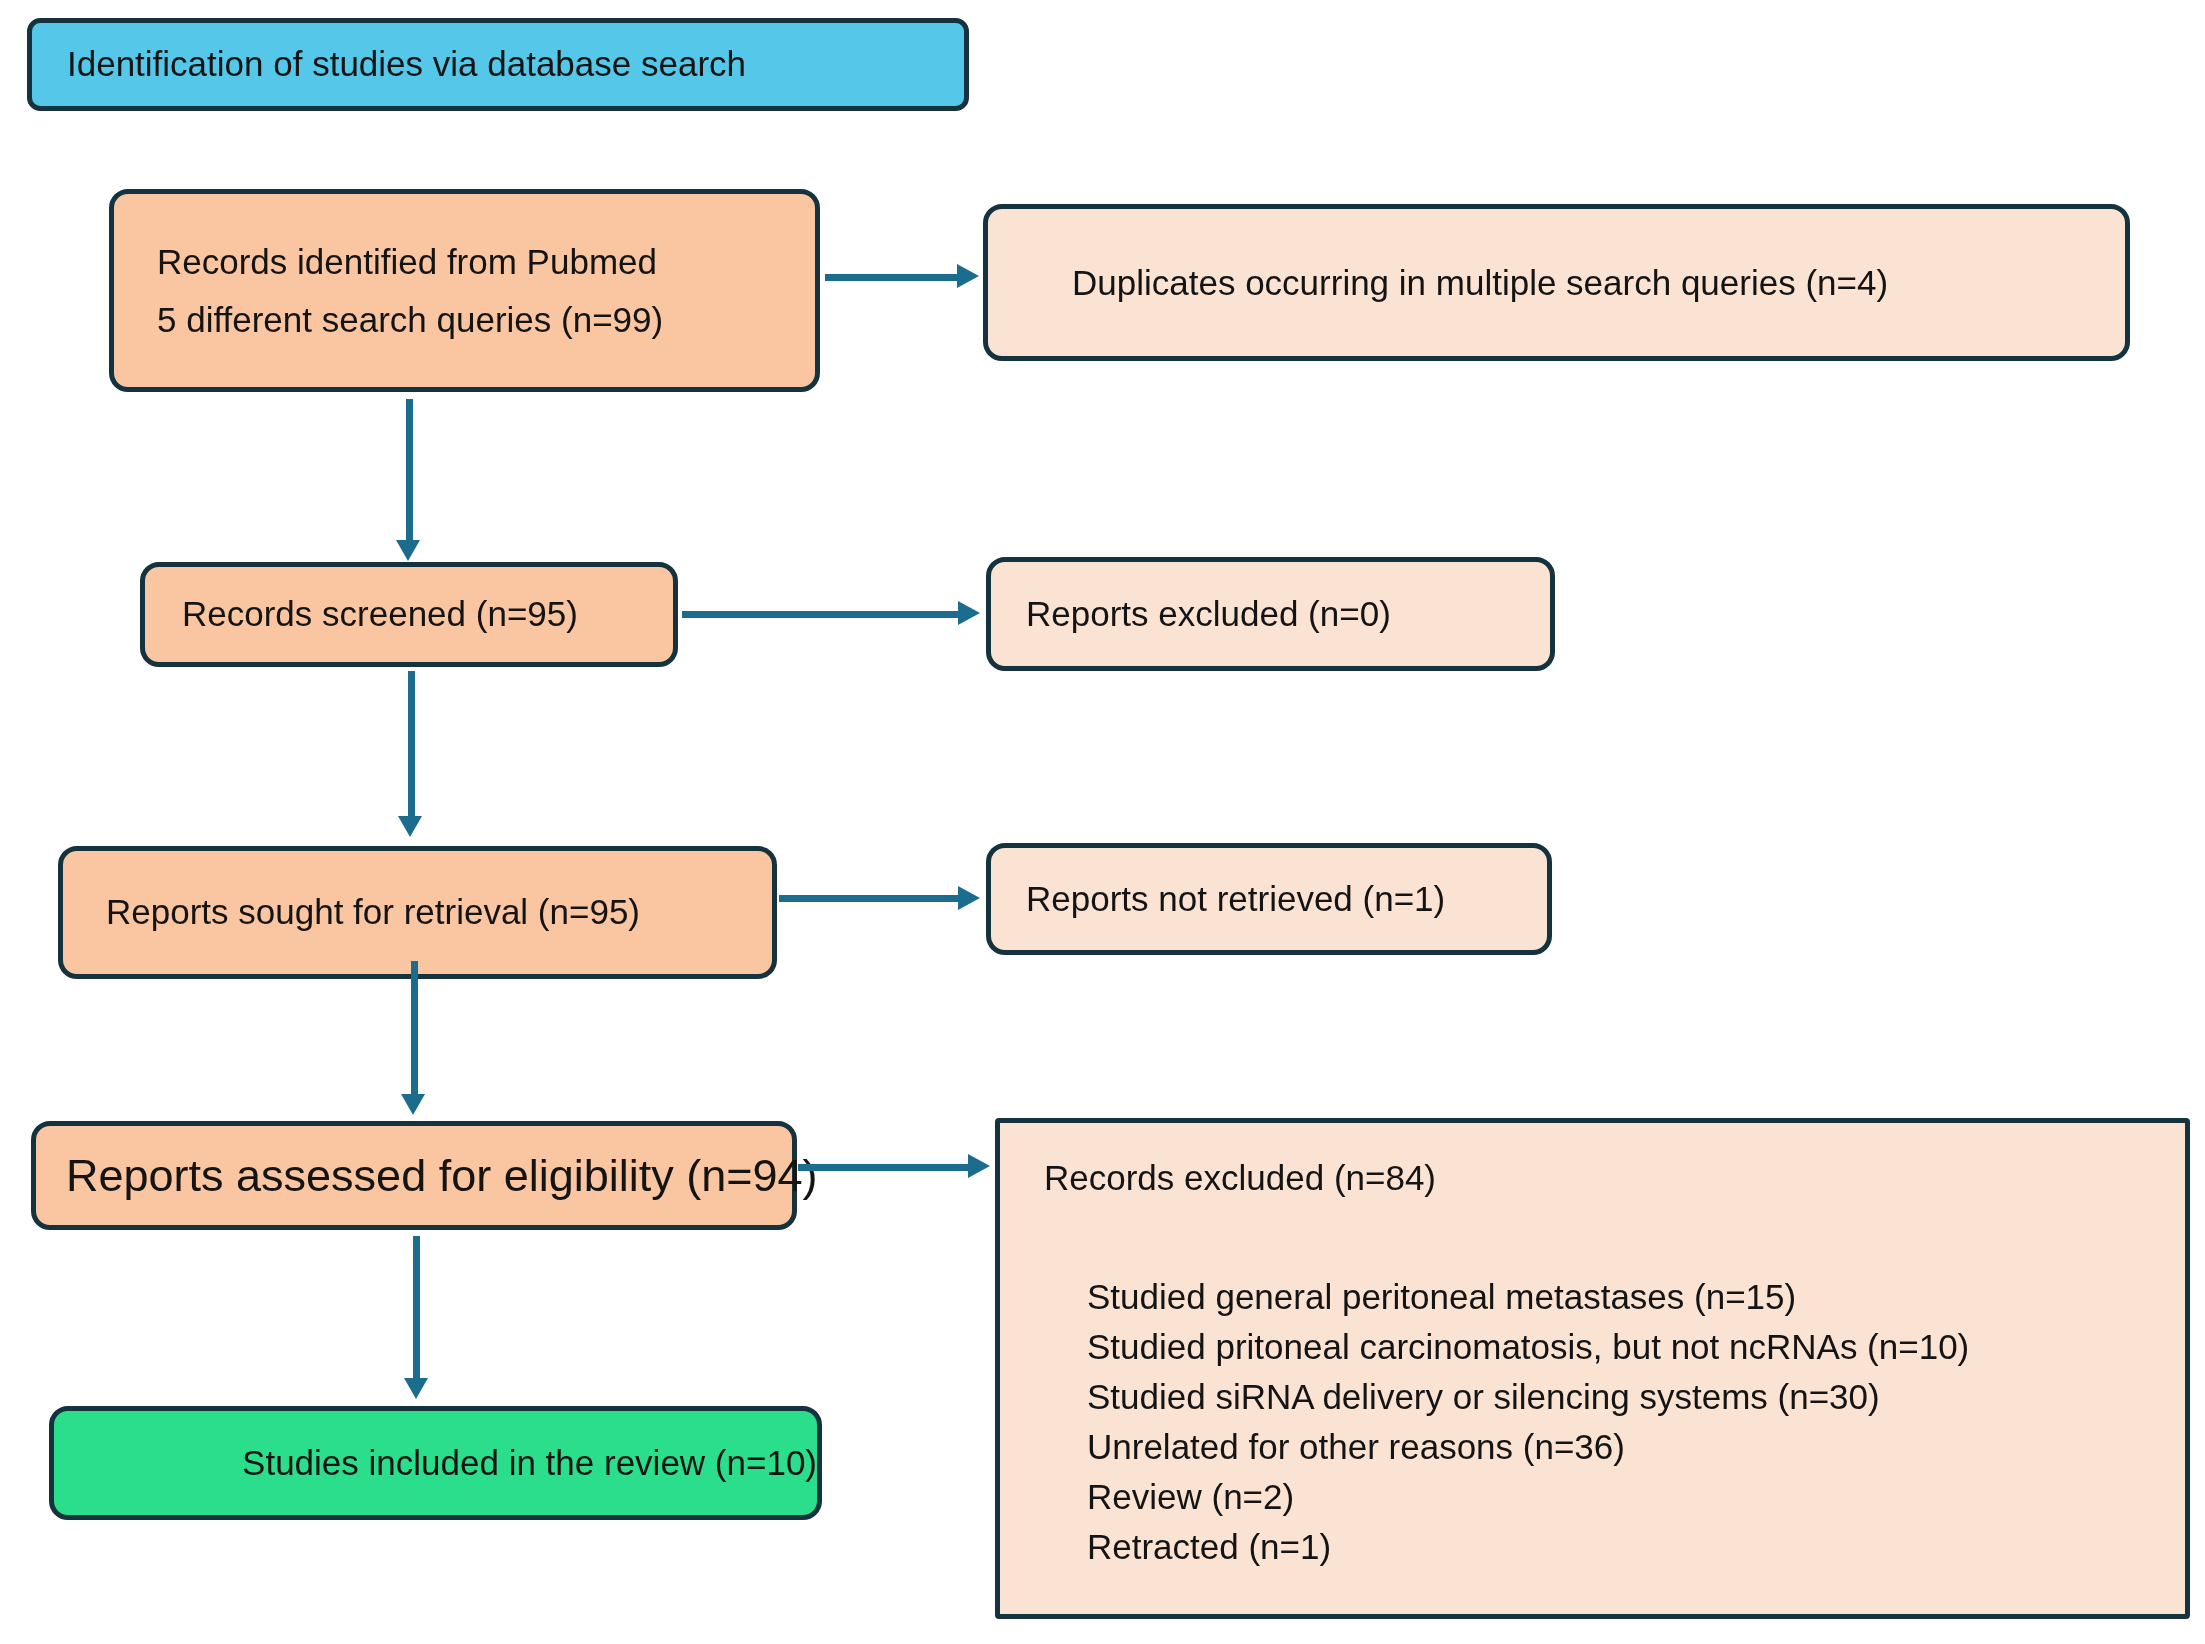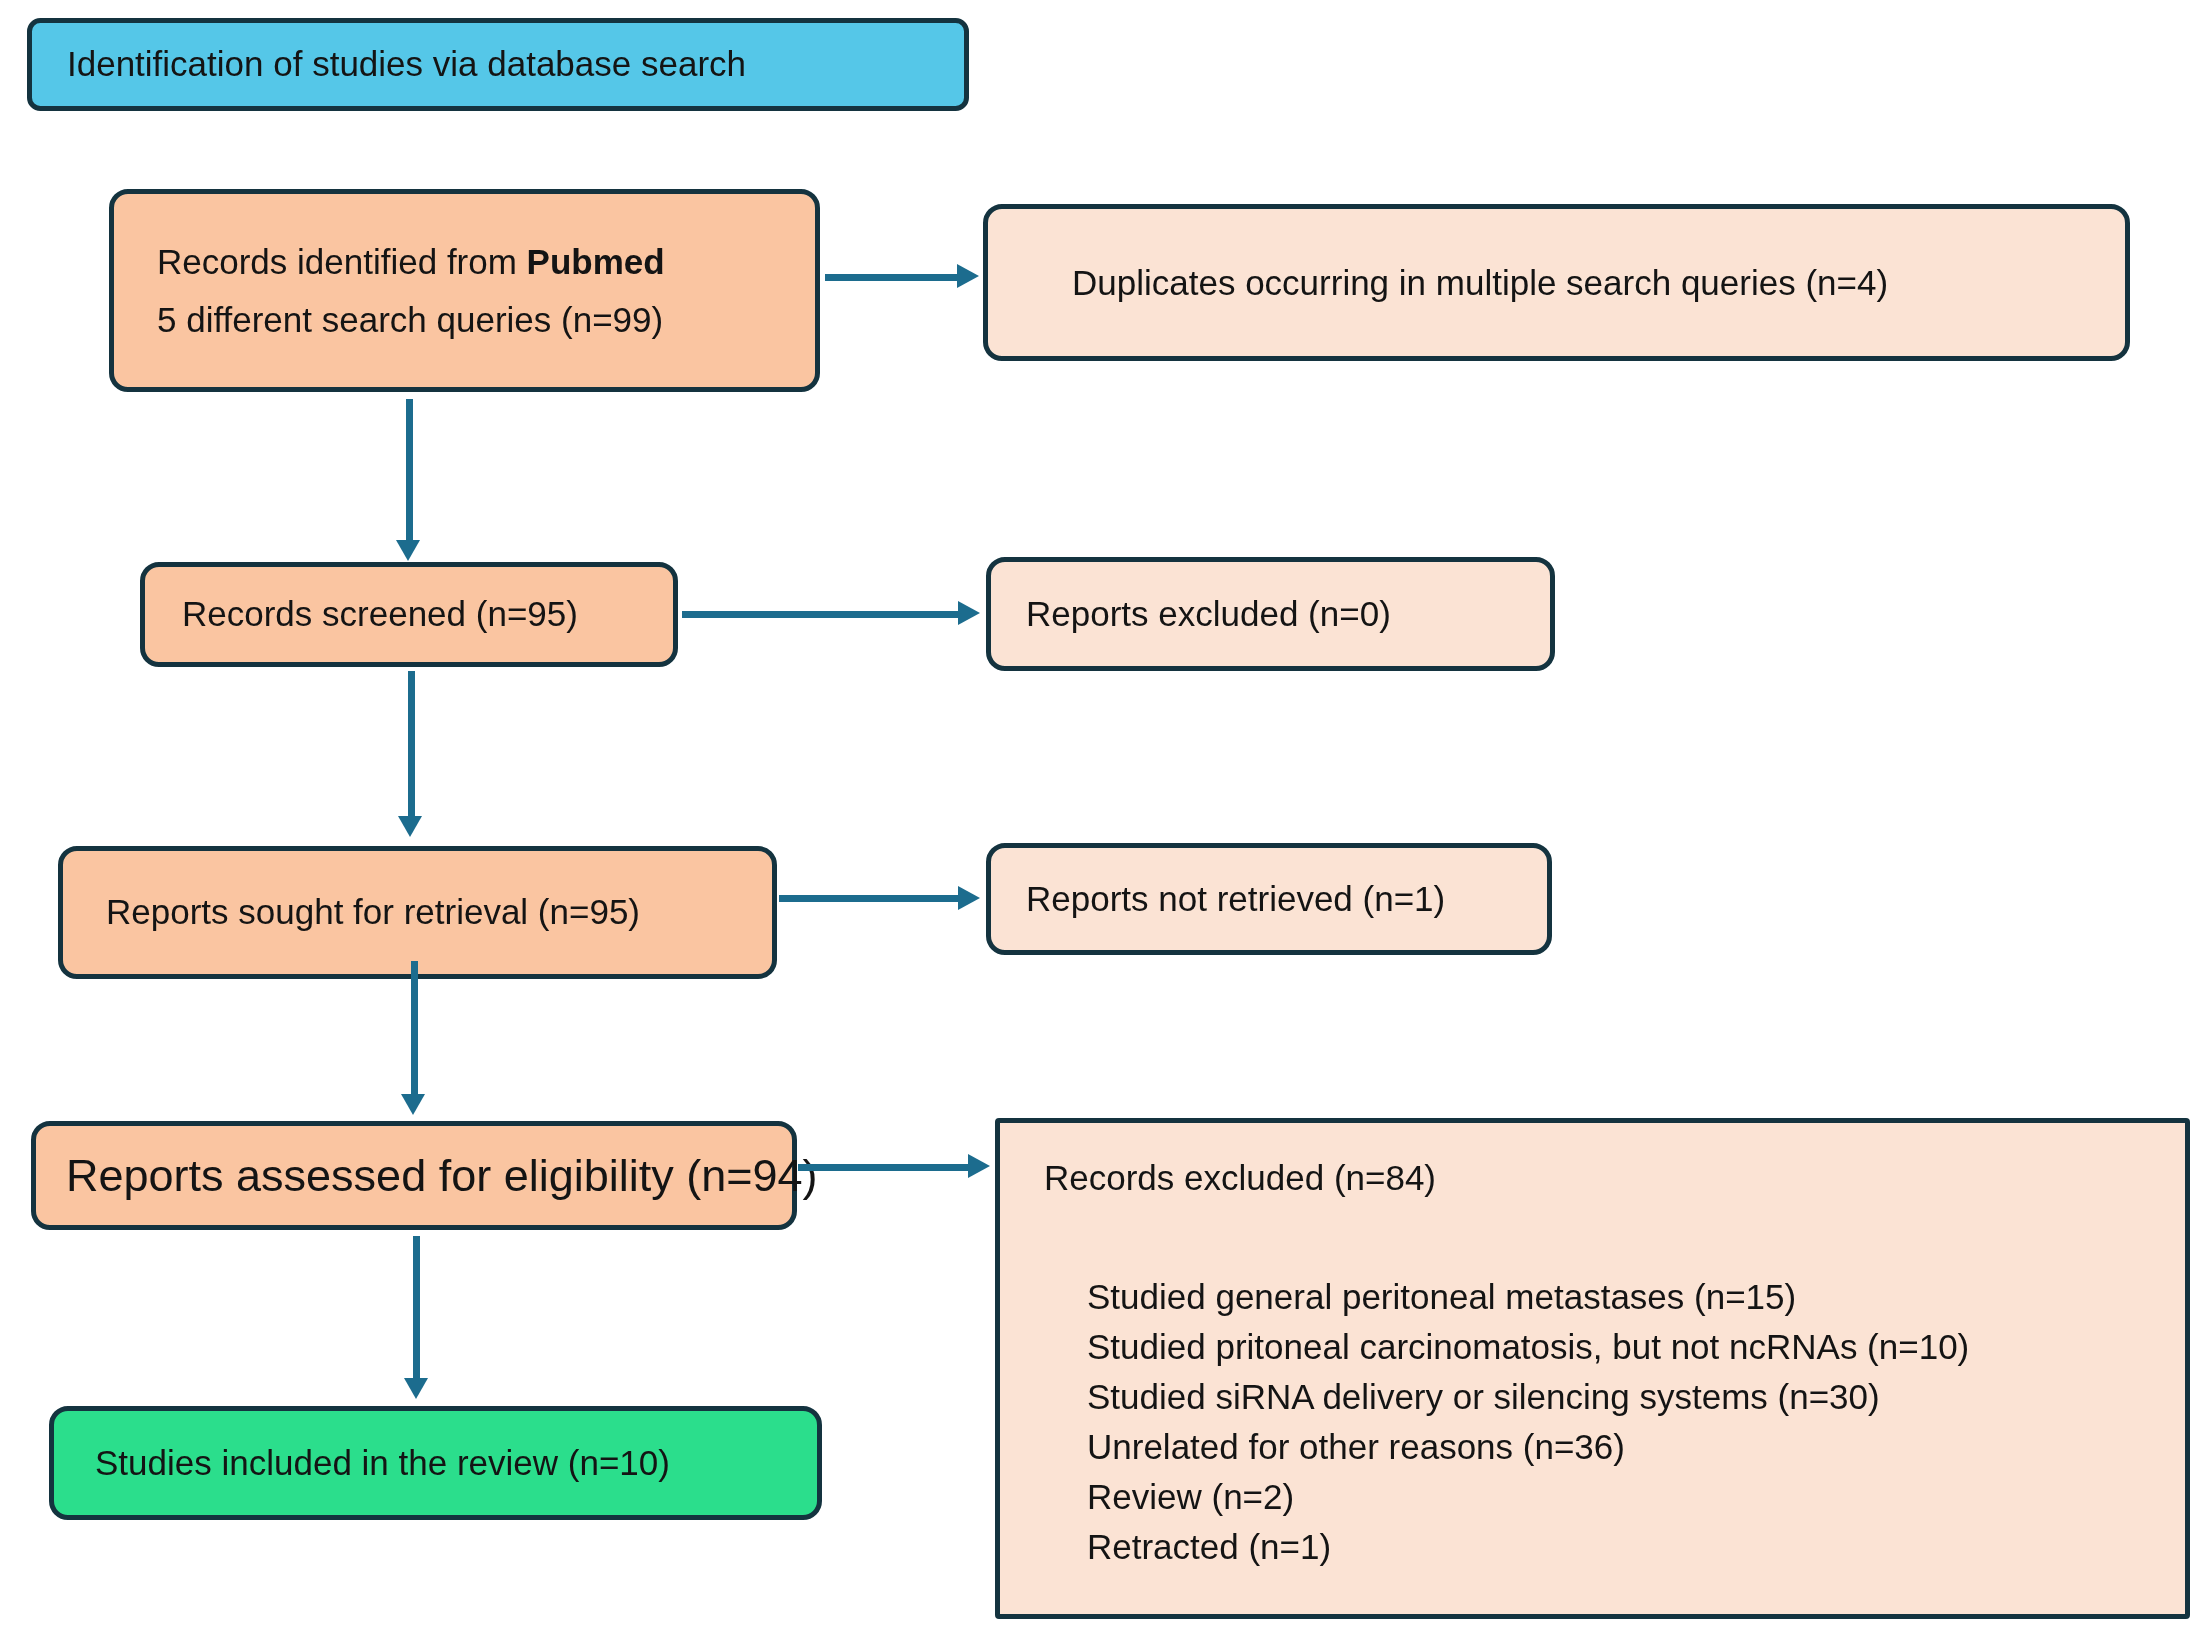--- a/index.html
+++ b/index.html
@@ -21,22 +21,22 @@
     border:5.2px solid var(--border);
     display:flex;flex-direction:column;justify-content:center;
     font-size:35px;line-height:1.28;
   }
   .r26{border-radius:19px;}
   .r18{border-radius:13.3px;}
   .r60{border-radius:4px;}
   .fill-title{background:var(--title-fill);}
   .fill-primary{background:var(--primary-fill);}
   .fill-secondary{background:var(--secondary-fill);}
-  .fill-included{background:var(--included-fill);}
-  .bold{font-weight:bold;}
+  .fill-included{background:var(--included-fill);text-align:right;}
+  .bold{font-weight:normal;}
   .line{white-space:nowrap;}
   .indent{padding-left:43px;}
   .arrow-line{position:absolute;background:var(--arrow);}
   .ah{position:absolute;width:0;height:0;}
   .ah-down{border-left:12.6px solid transparent;border-right:12.6px solid transparent;border-top:21px solid var(--arrow);}
   .ah-right{border-top:12.6px solid transparent;border-bottom:12.6px solid transparent;border-left:22px solid var(--arrow);}
   .big-heading{margin-bottom:71px;}
   .reasons .line{line-height:50px;}
 </style>
 </head>

